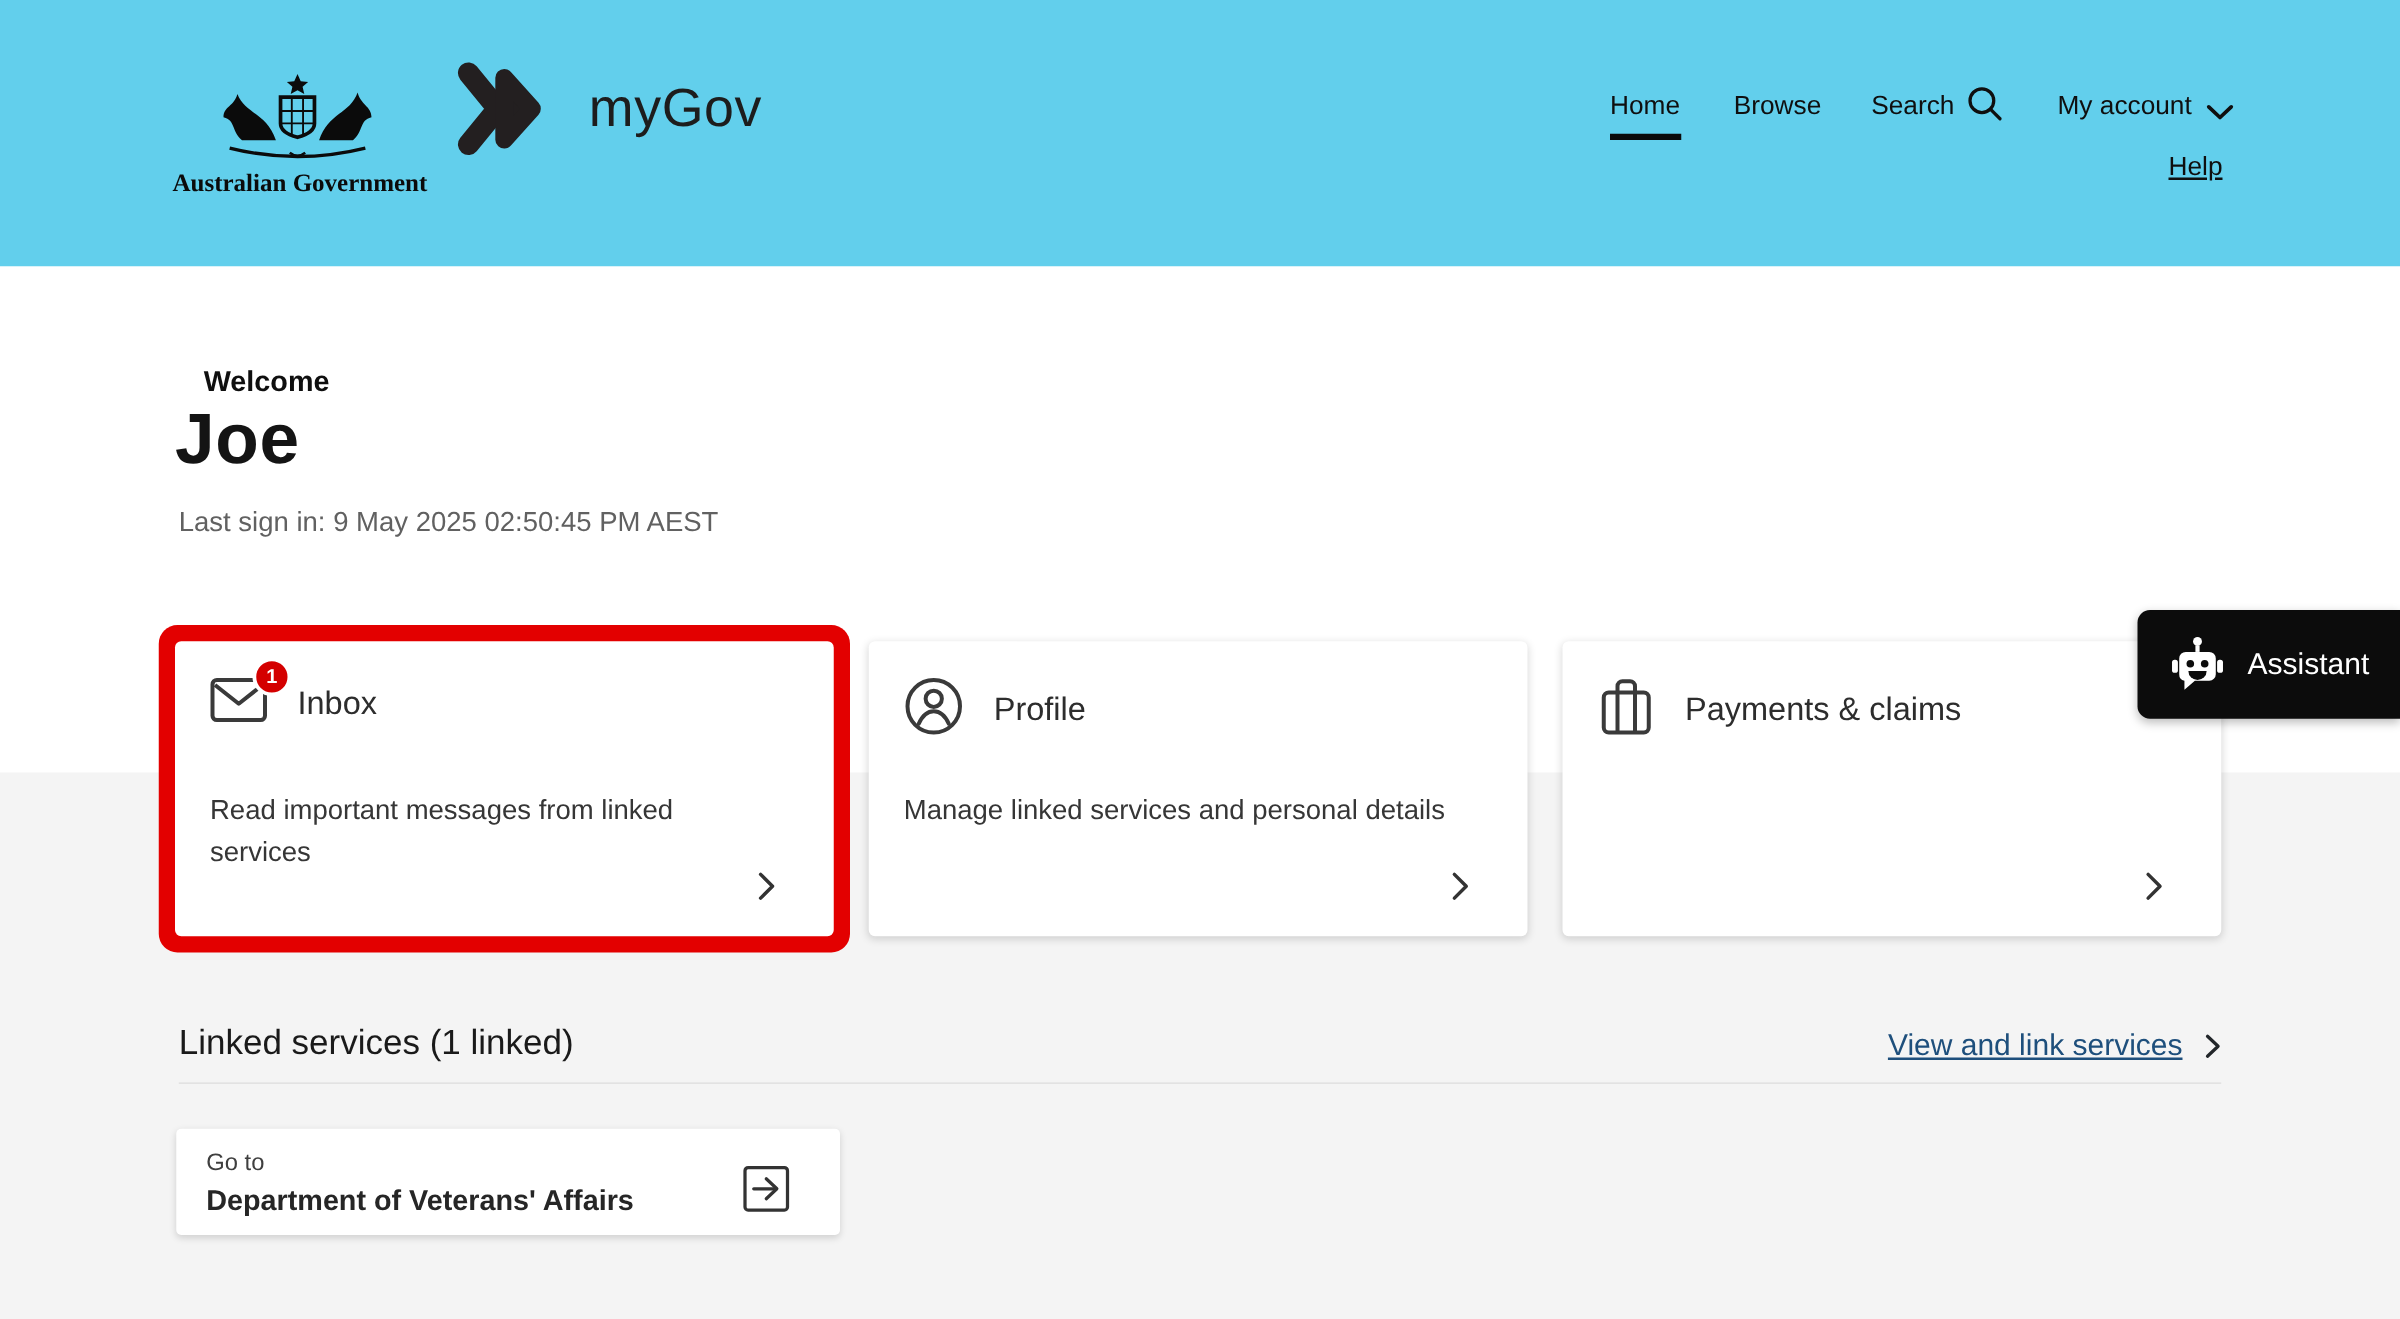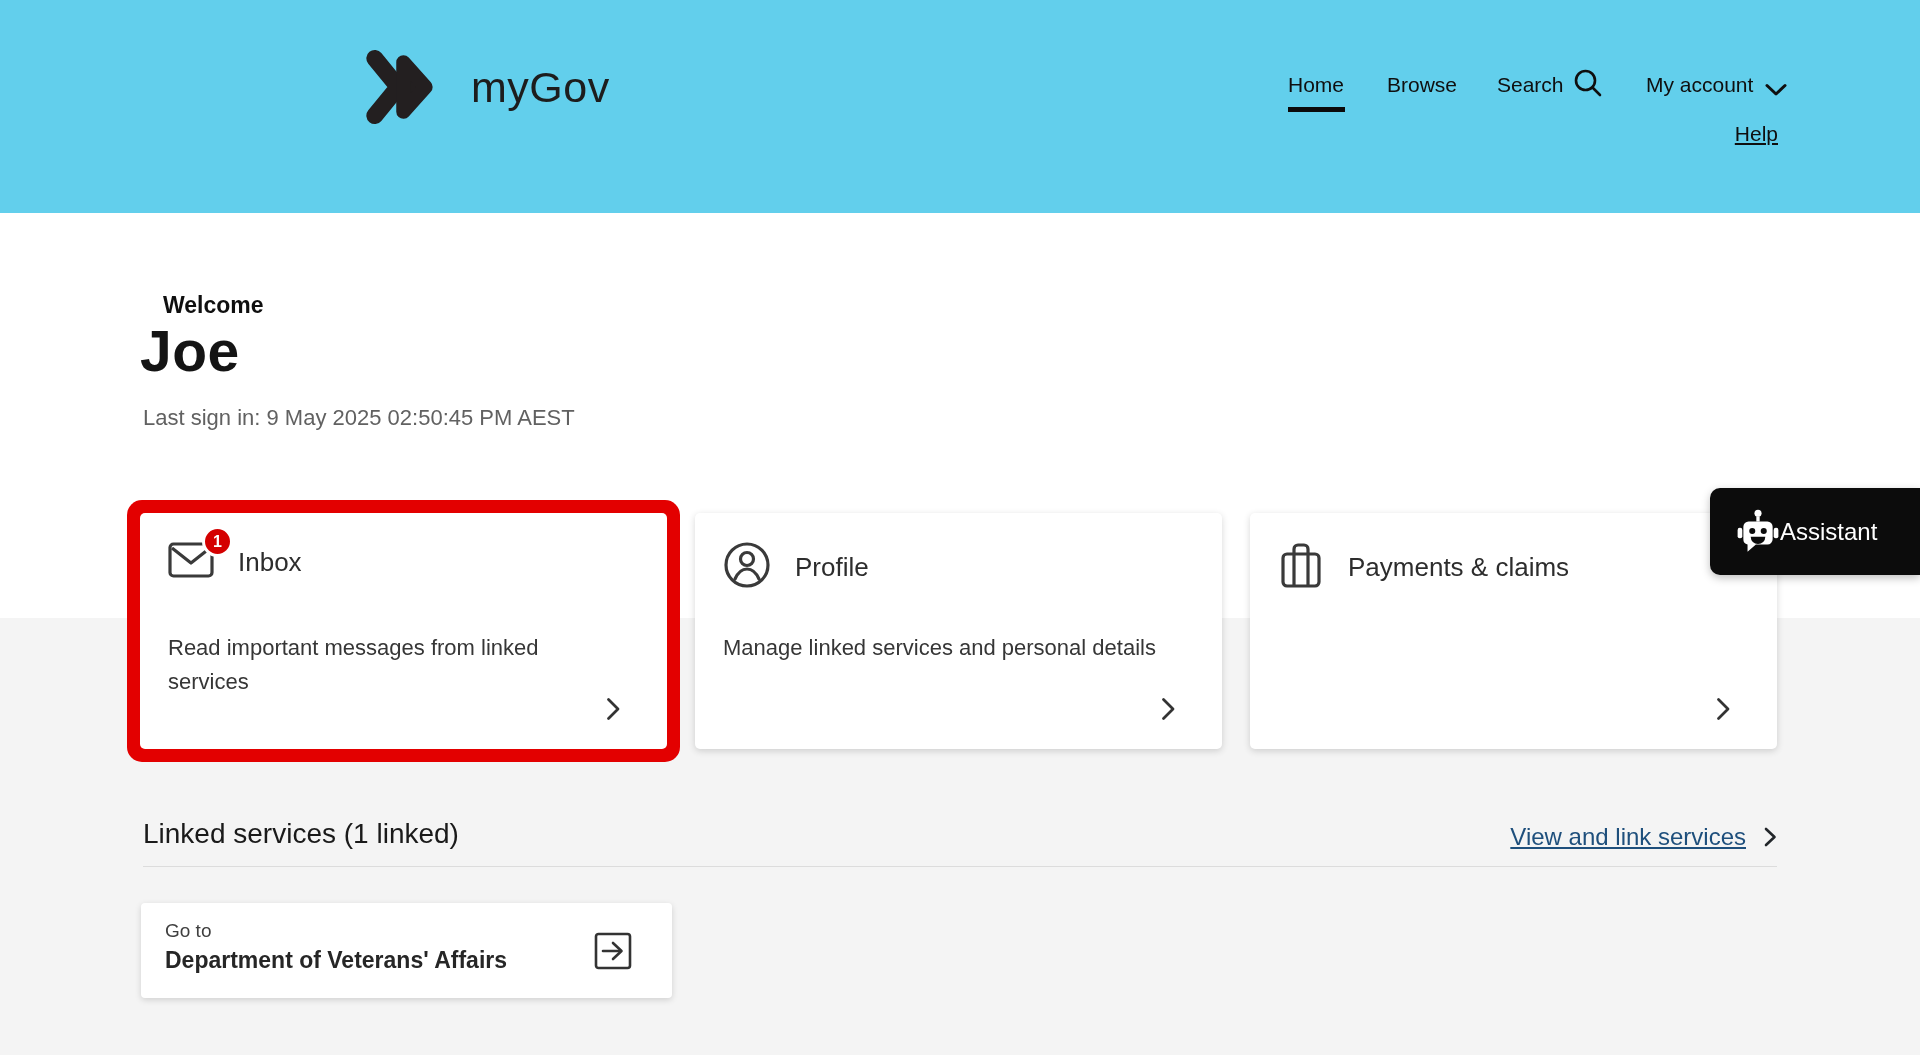--- a/index.html
+++ b/index.html
@@ -40,36 +40,50 @@
            display:flex; align-items:center; justify-content:center; }
   .card-desc { position:absolute; left:28px; top:118px; width:450px; font-size:22px; color:#363636; line-height:1.55; }
   .card-chevron { position:absolute; right:46px; bottom:28px; }
   
   .ls-heading { position:absolute; left:143px; top:818px; font-size:28px; color:#1a1a1a; }
   .ls-heading .strong { font-weight:500;text-align:center; }
   .ls-heading .count { font-weight:400; }
   .view-link-row { position:absolute; right:143px; top:823px; display:flex; align-items:center; gap:18px; cursor:pointer; }
   .view-link { font-size:24px; color:#1e4f7c; text-decoration:underline; }
   .ls-divider { position:absolute; left:143px; top:866px; width:1634px; height:1px; background:#dcdcdc; }
-  .service-card { position:absolute; left:141px; top:903px; width:531px; height:95px; background:#fff;
+  .service-card { position:absolute; left:141px; top:903px; width:531px; height:85px; background:#fff;
                   border-radius:4px; box-shadow:0 2px 6px rgba(0,0,0,.15); z-index:2; cursor:pointer; }
   .service-goto { position:absolute; left:24px; top:17px; font-size:19px; color:#3f3f3f; }
   .service-name { position:absolute; left:24px; top:44px; font-size:23px; font-weight:bold; color:#262626; }
   .service-arrow { position:absolute; right:40px; top:29px; }
   
   .assistant { position:absolute; left:1710px; top:488px; width:210px; height:87px; background:#0c0c0c;
-               border-radius:10px 0 0 10px; display:flex; align-items:center; padding-left:26px;
+               border-radius:10px 0 0 10px; display:flex; align-items:center; gap:18px; padding-left:26px;
                z-index:5; cursor:pointer; box-shadow:0 3px 8px rgba(0,0,0,.25); }
   .assistant .lbl { font-size:24px; font-weight:500; color:#ffffff; }
 </style>
 </head>
 <body>
 
 <div class="header">
 
+  <div class="crest">
+    <svg width="150" height="74" viewBox="0 0 120 60">
+      <g fill="#0b0b0b" stroke="#0b0b0b">
+        <path d="M60 1 l2.1 4.6 4.8 .5 -3.6 3.2 1.1 4.7 -4.4 -2.5 -4.4 2.5 1.1 -4.7 -3.6 -3.2 4.8 -.5 z" stroke="none"></path>
+        <path d="M49 16 h22 v17 q0 6 -11 9 q-11 -3 -11 -9 z" fill="none" stroke-width="2.4"></path>
+        <path d="M56.3 16 v24 M63.6 16 v24 M49 25 h22 M49 33 h22" fill="none" stroke-width="1.2"></path>
+        <path d="M46 44 C40 26, 26 27, 21 14 C19 22, 12 22, 12 29 C20 31, 17 38, 24 44 Z" stroke="none"></path>
+        <path d="M74 44 C80 26, 94 27, 99 13 C101 21, 108 22, 108 29 C100 31, 103 38, 96 44 Z" stroke="none"></path>
+        <path d="M16 49 Q60 60 104 49" fill="none" stroke-width="2.2"></path>
+        <path d="M55 52 q5 4 10 0" fill="none" stroke-width="1.6"></path>
+      </g>
+    </svg>
+    <div class="caption">Australian Government</div>
+  </div>
 
   <div class="mygov-logo">
     <svg width="95" height="78" viewBox="0 0 56 60">
       <path d="M9 8 L27 30 L9 52" fill="none" stroke="#231f20" stroke-width="13" stroke-linecap="round" stroke-linejoin="round"></path>
       <path d="M31 11 L48 30 L31 49 Z" fill="#231f20" stroke="#231f20" stroke-width="11" stroke-linejoin="round"></path>
     </svg>
     <span class="brand">myGov</span>
   </div>
 
   <span class="nav-item" style="left:1288px">Home</span>

